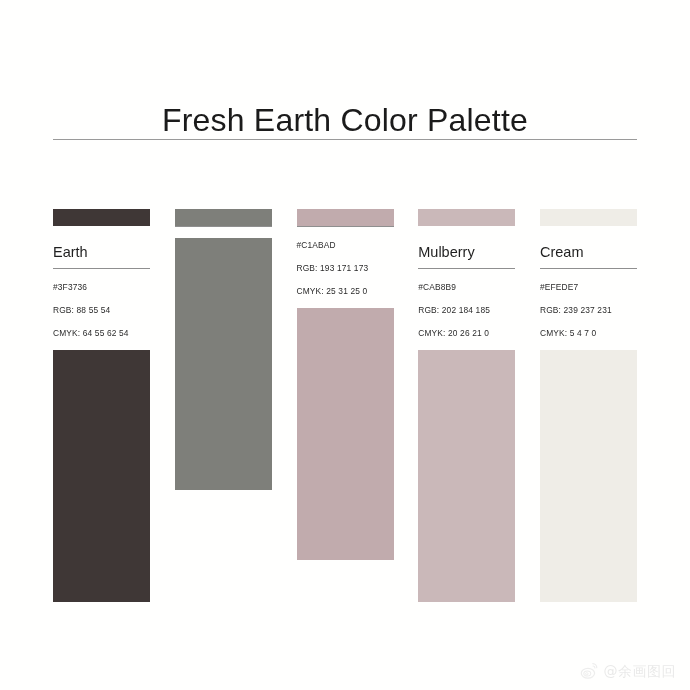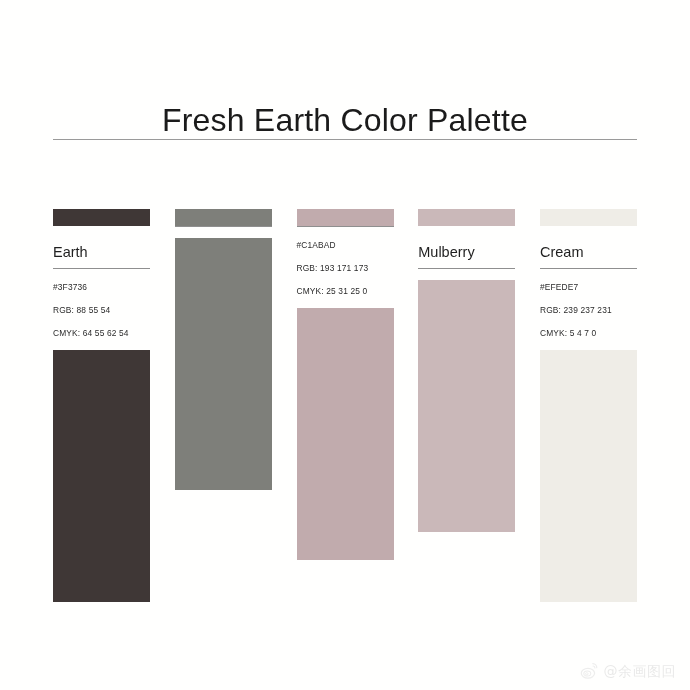--- a/index.html
+++ b/index.html
@@ -161,20 +161,25 @@
           <div class="spec">#C1ABAD</div>
           <div class="spec">RGB: 193 171 173</div>
           <div class="spec">CMYK: 25 31 25 0</div>
         </div>
         <div class="chip-big" style="background: rgb(193, 171, 173);"></div>
       </div>
       <div class="col">
         <div class="chip-top" style="background: rgb(202, 184, 185);"></div>
         <div class="name">Mulberry</div>
         <div class="name-rule"></div>
+        <div class="specs">
+          <div class="spec">#CAB8B9</div>
+          <div class="spec">RGB: 202 184 185</div>
+          <div class="spec">CMYK: 20 26 21 0</div>
+        </div>
         <div class="chip-big" style="background: rgb(202, 184, 185);"></div>
       </div>
       <div class="col">
         <div class="chip-top" style="background: rgb(239, 237, 231);"></div>
         <div class="name">Cream</div>
         <div class="name-rule"></div>
         <div class="specs">
           <div class="spec">#EFEDE7</div>
           <div class="spec">RGB: 239 237 231</div>
           <div class="spec">CMYK: 5 4 7 0</div>

